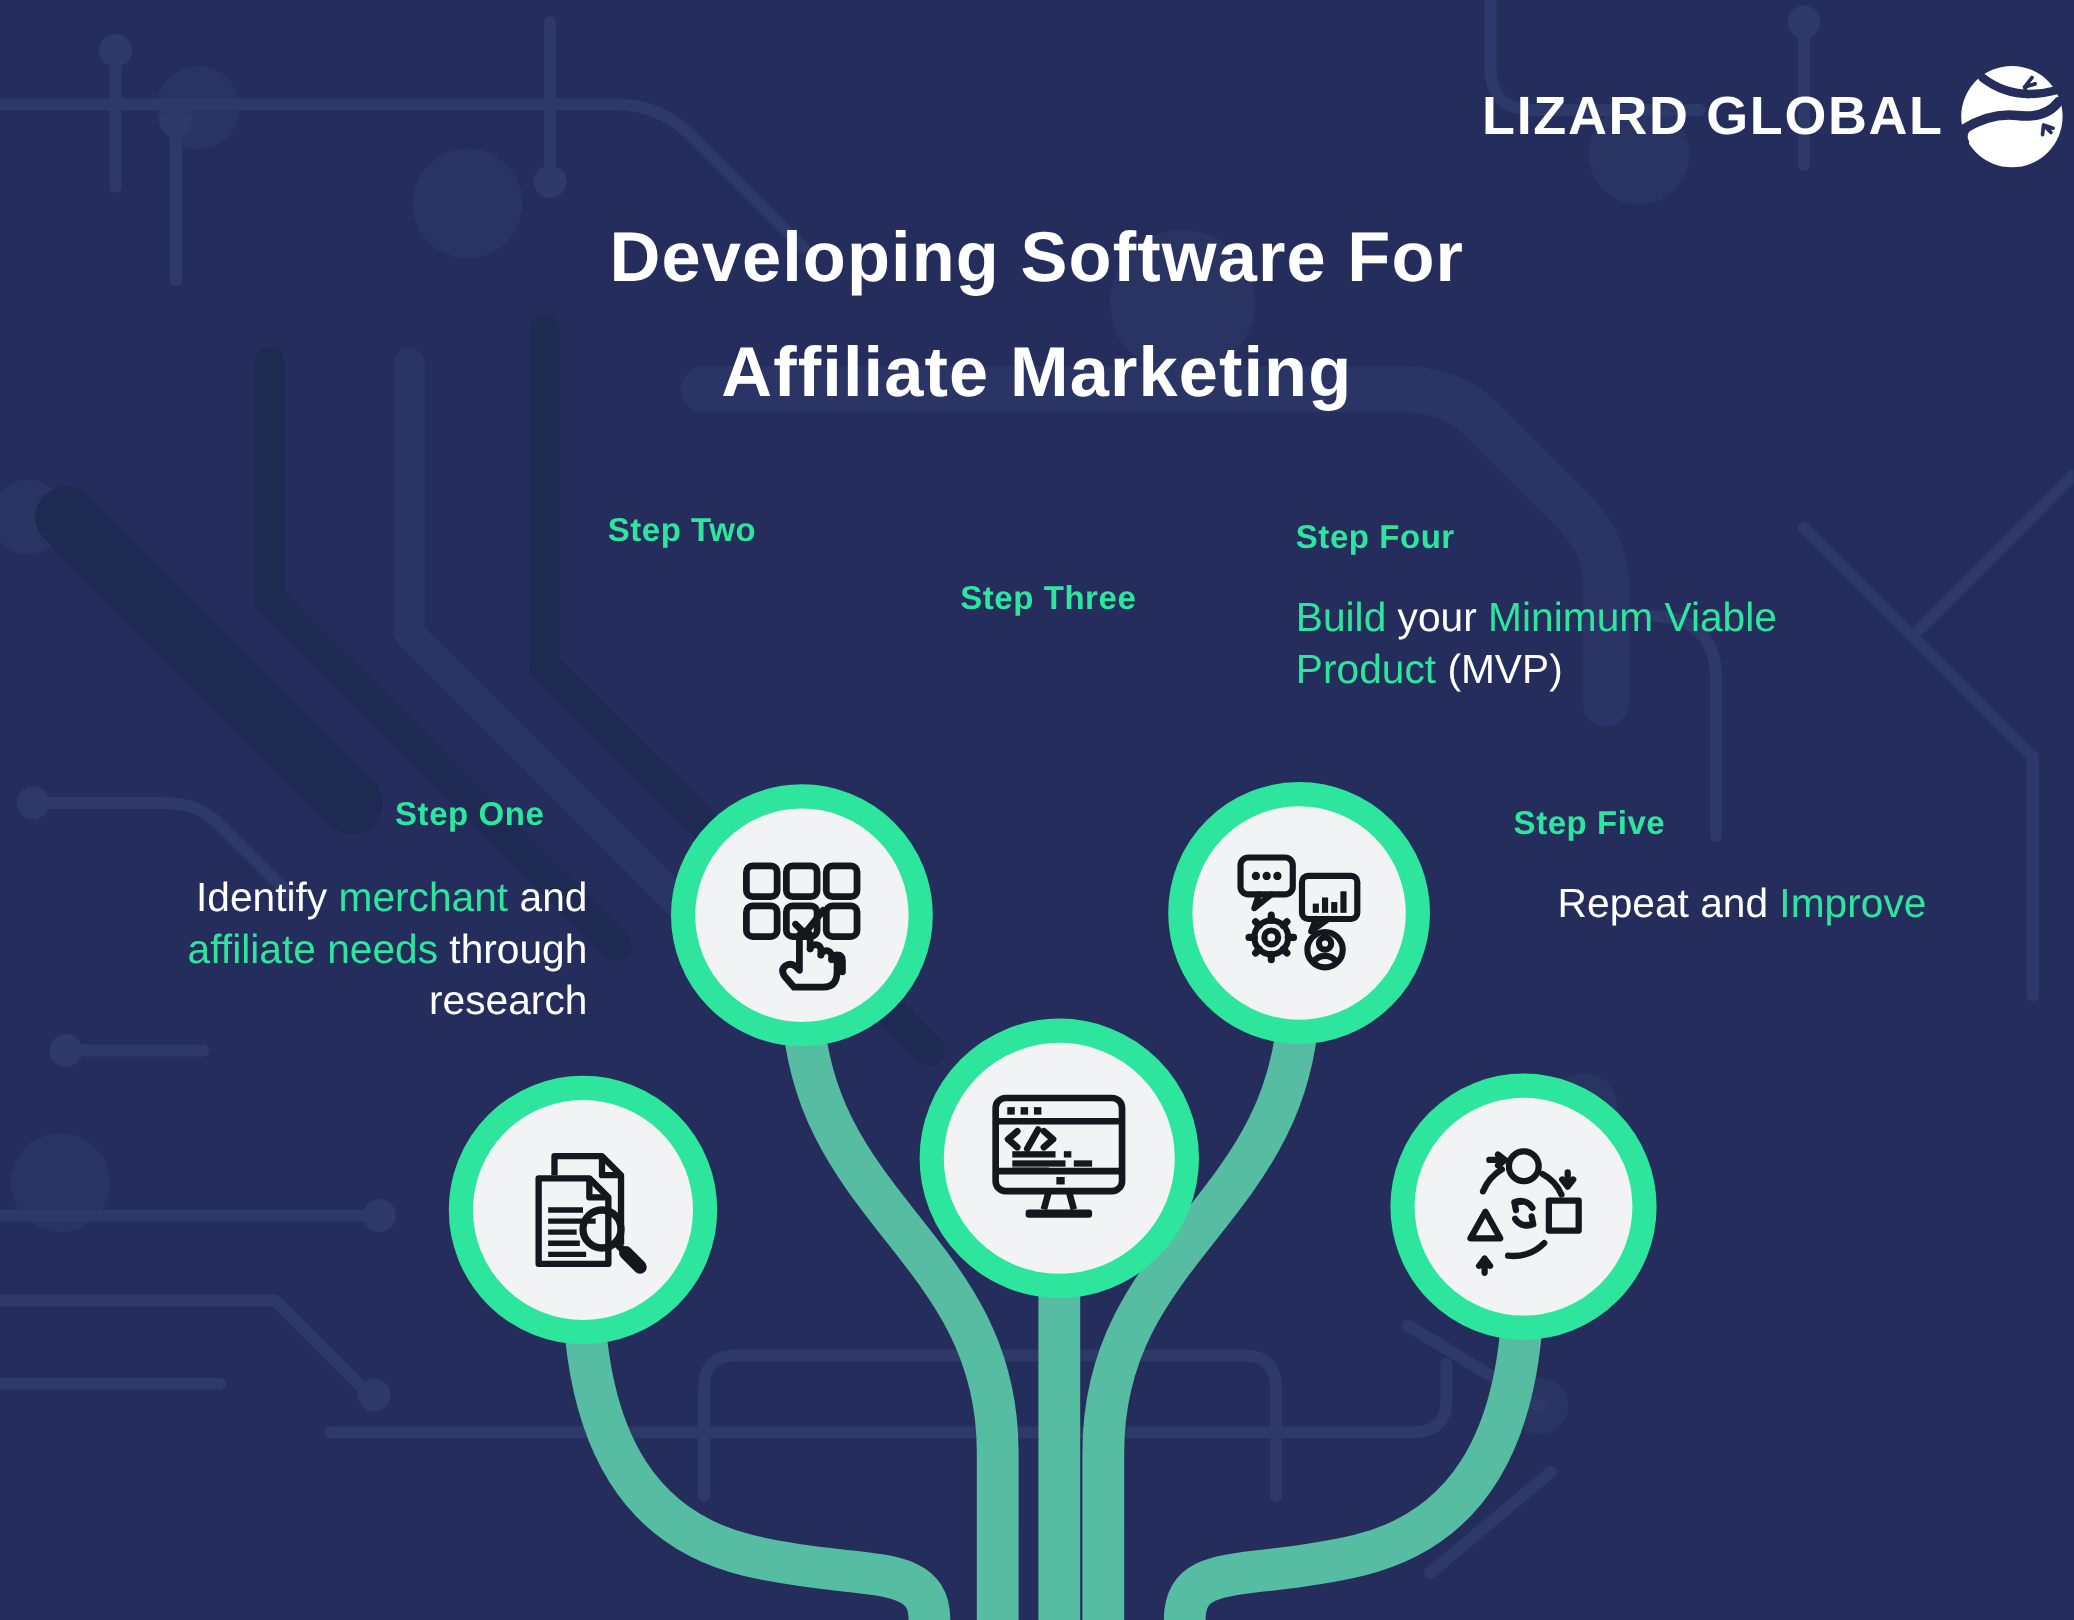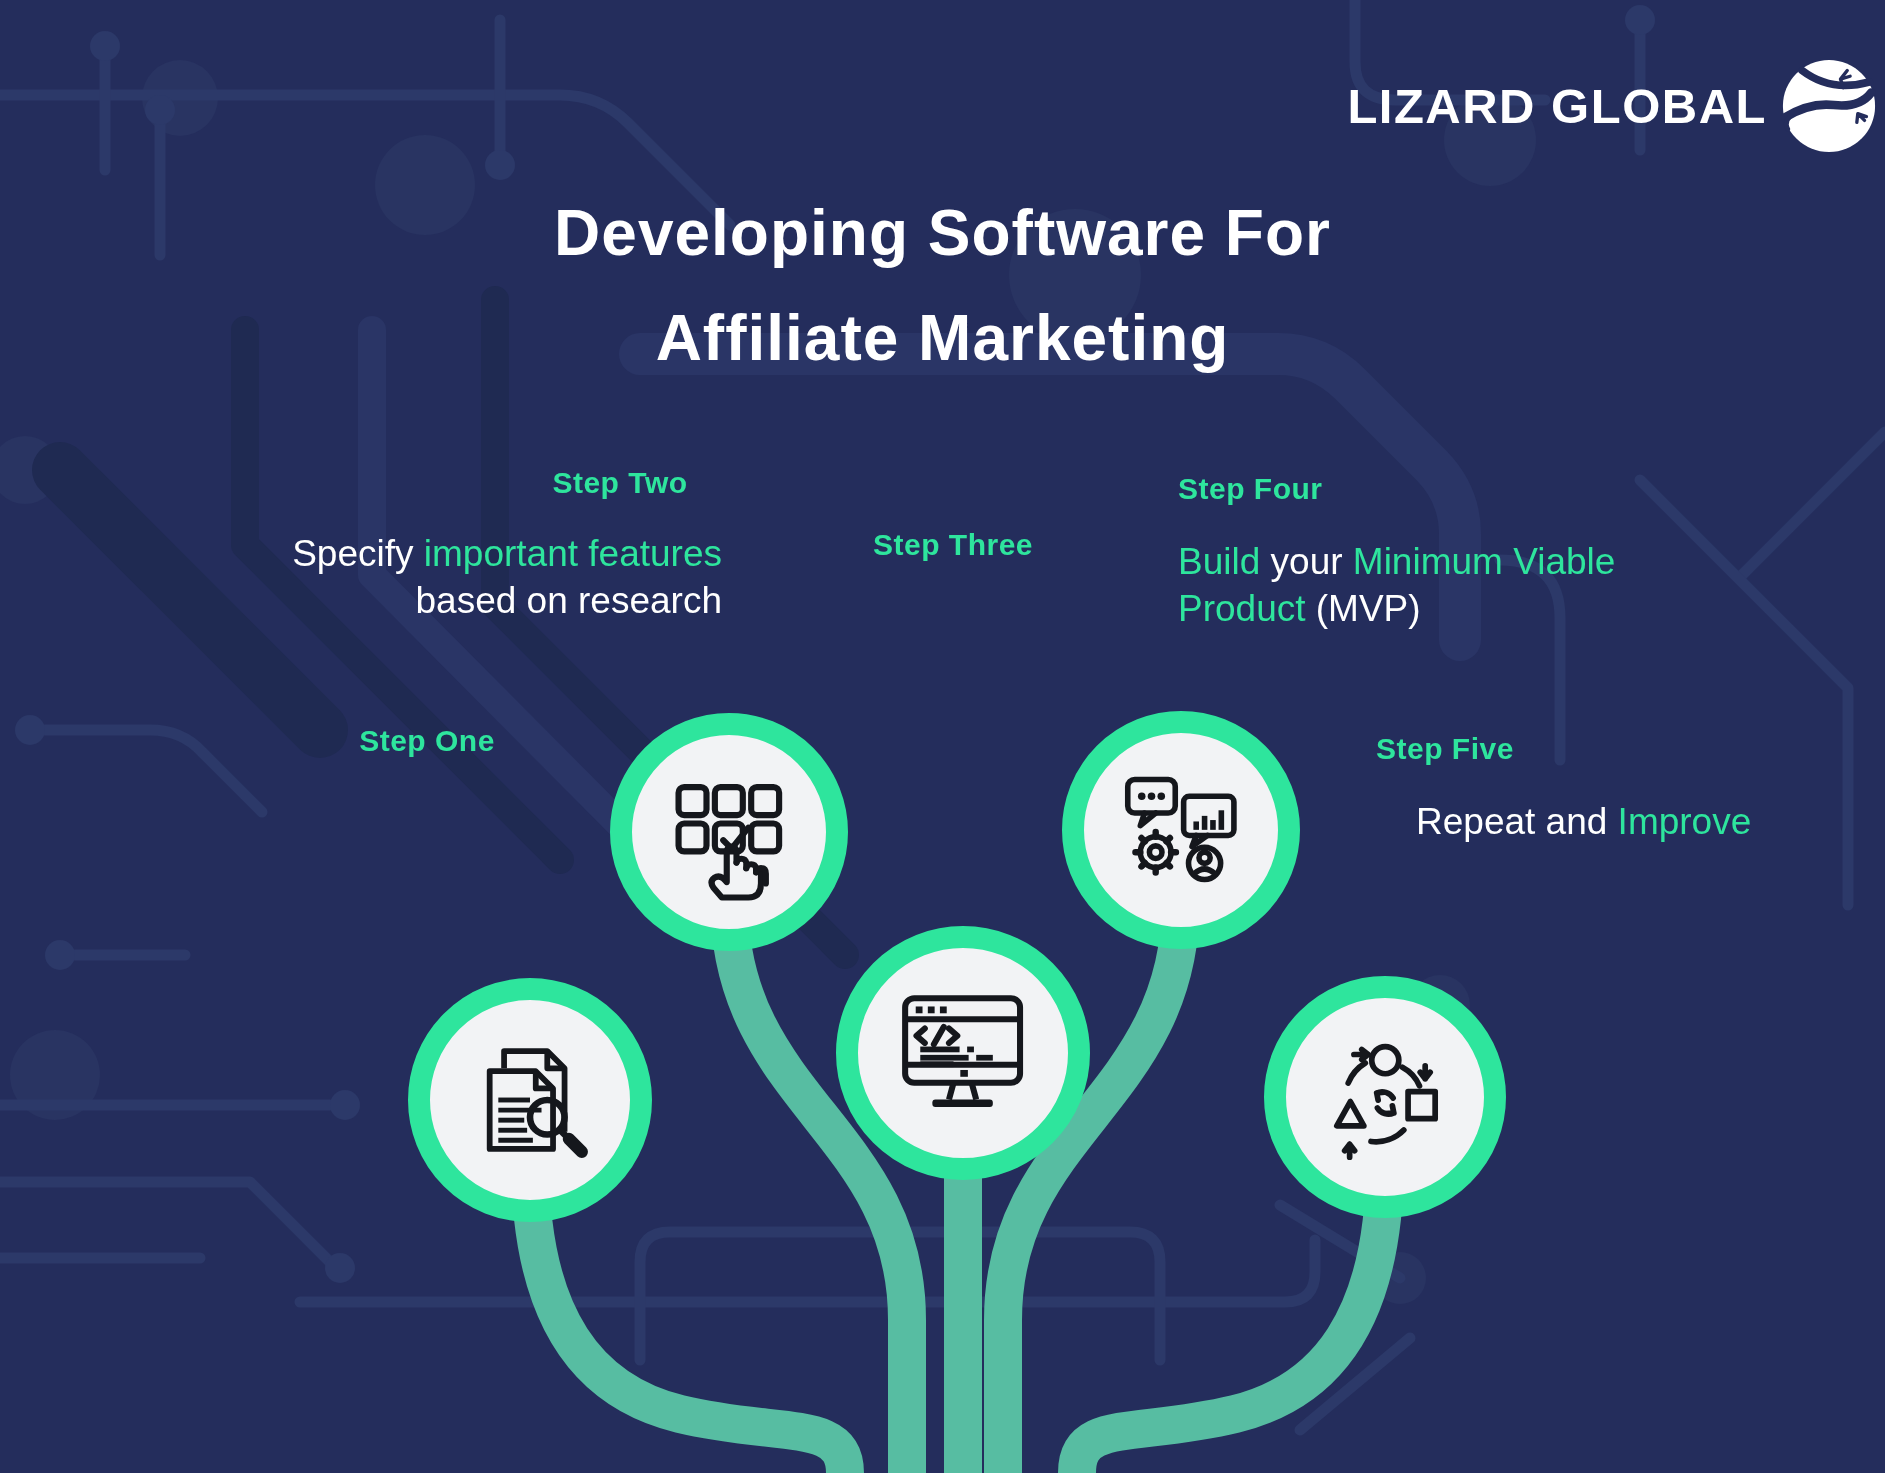--- a/index.html
+++ b/index.html
@@ -126,26 +126,27 @@
         <path d="M80,58 l9,3 M80,58 l7,7 M80,58 l-1,9" stroke-width="3.5"></path>
         <path d="M10,60 q-7,7 -3,14" stroke-width="5"></path>
       </g>
     </svg>
   </div>
 
   <div class="main-title" id="title-line2">Affiliate Marketing</div>
   <div class="main-title" id="title-line1">Developing Software For</div>
 
   <div class="step-heading" id="h-step-one">Step One</div>
+  <div class="step-lines al-r" id="t-step-one">
+      <div><span>Identify </span><span class="g">merchant</span><span> and</span></div>
+      <div><span class="g">affiliate needs</span><span> through</span></div>
+      <div><span>research</span></div>
+    </div>
 
   <div class="step-heading" id="h-step-two">Step Two</div>
-  <div class="step-lines al-r" id="t-step-two">
-      <div><span>Specify </span><span class="g">important features</span></div>
-      <div><span>based on research</span></div>
-    </div>
 
   <div class="step-heading" id="h-step-three">Step Three</div>
 
   <div class="step-heading" id="h-step-four">Step Four</div>
   <div class="step-lines al-l" id="t-step-four">
       <div><span class="g">Build</span><span> your </span><span class="g">Minimum Viable</span></div>
       <div><span class="g">Product</span><span> (MVP)</span></div>
     </div>
 
   <div class="step-heading" id="h-step-five">Step Five</div>

